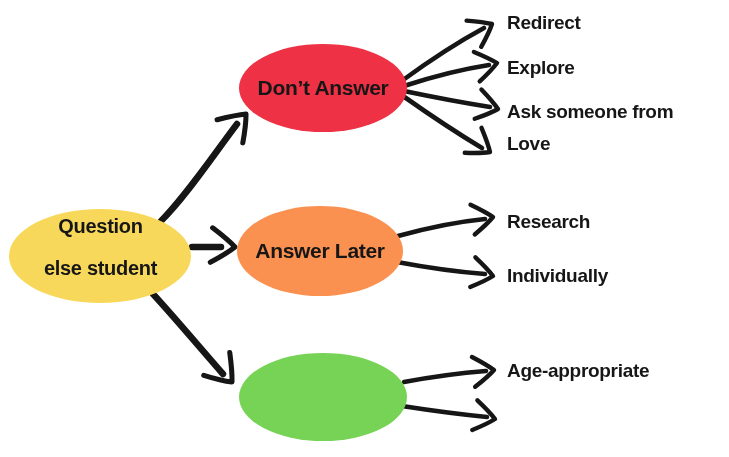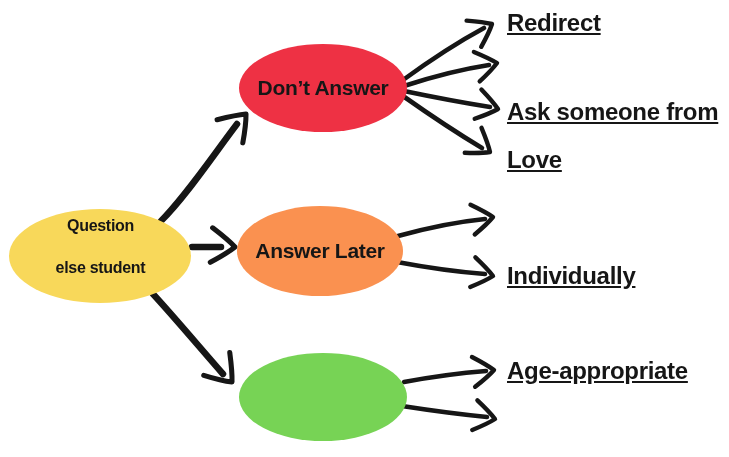--- a/index.html
+++ b/index.html
@@ -42,35 +42,34 @@
     position: absolute;
     display: flex;
     flex-direction: column;
     align-items: center;
     justify-content: center;
     text-align: center;
     letter-spacing: -0.3px;
     line-height: 30px;
   }
   .node.root {
-    font-size: 16px;
+    font-size: 20px;
     gap: 12px;
   }
   .node.branch {
     font-size: 21px;
   }
   .leaf {
     position: absolute;
     left: 507px;
     height: 26px;
     line-height: 26px;
-    font-size: 24px;
+    font-size: 19px;
     letter-spacing: -0.3px;
     white-space: nowrap;
-    text-decoration: underline;
   }
 </style>
 </head>
 <body>
 
 <div class="canvas">
 
   <svg width="729" height="457" viewBox="0 0 729 457">
     <defs>
       <path id="ah" d="M -20 -16 Q -6 -6 0 0 Q -7 6 -21 14"></path>
@@ -134,20 +133,22 @@
     <div>Question</div>
     <div>else student</div>
   </div>
 
   <div class="node branch" style="left:239px; top:44px; width:168px; height:88px;">Don’t Answer</div>
 
   <div class="node branch" style="left:237px; top:206px; width:166px; height:90px;">Answer Later</div>
 
 
   <div class="leaf" style="top:10px;">Redirect</div>
+  <div class="leaf" style="top:55px;">Explore</div>
   <div class="leaf" style="top:99px;">Ask someone from</div>
-  <div class="leaf" style="top:147px;">Love</div>
+  <div class="leaf" style="top:131px;">Love</div>
 
+  <div class="leaf" style="top:209px;">Research</div>
   <div class="leaf" style="top:358px;">Age-appropriate</div>
 
   <div class="leaf" style="top:263px;">Individually</div>
 
 </div>
 
 </body></html>

